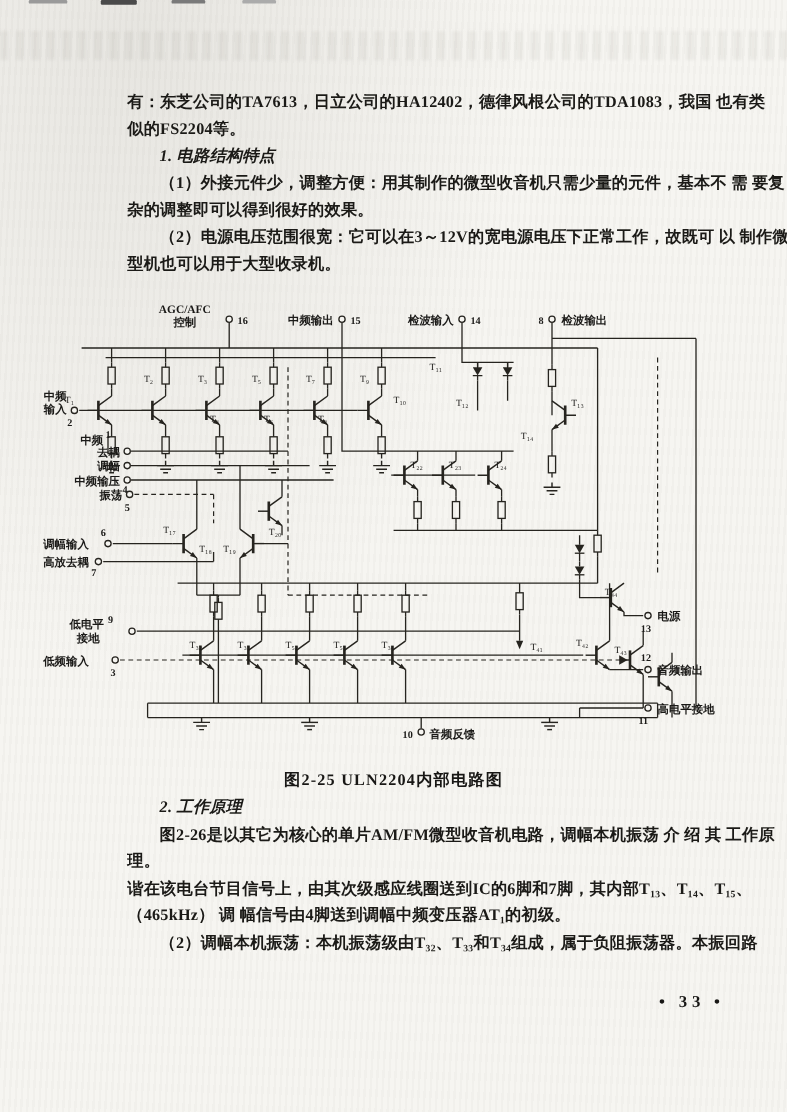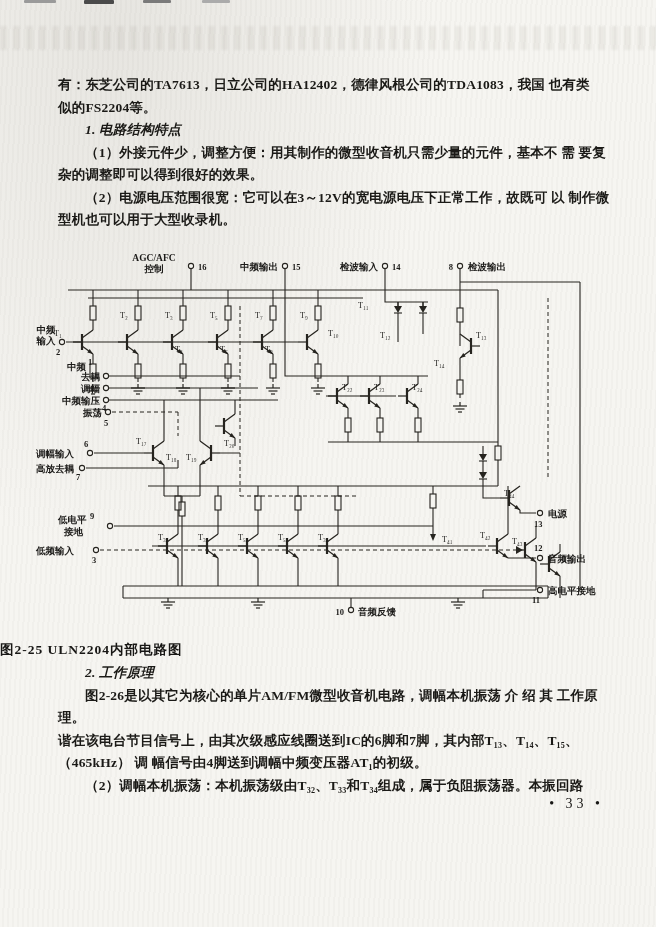--- a/index.html
+++ b/index.html
@@ -11,28 +11,28 @@
       #f6f5f1;
     font-family:"Liberation Serif","DejaVu Serif",serif;
     color:#181715;
   }
   .scan-dash{position:absolute;top:0;border-radius:1px;}
   .noise-band{position:absolute;left:0;top:26px;width:100%;height:24px;
     background:repeating-linear-gradient(90deg, rgba(140,135,125,.10) 0 7px, transparent 7px 13px);
     filter:blur(1.2px);}
   .tblock{position:absolute;left:58px;width:556px;}
   .tline{height:22.5px;line-height:22.5px;font-size:13.5px;font-weight:600;
-    white-space:pre;letter-spacing:.2px;color:#1b1a17;}
+    white-space:pre;letter-spacing:.2px;color:#1b1a17;margin-left:48px;}
   .indent{padding-left:27px;}
   .h-line{font-style:italic;}
   .fig{position:absolute;left:28px;top:246px;width:612px;height:396px;}
   .fig svg{width:612px;height:396px;}
-  .caption{position:absolute;left:0;top:641px;width:100%;text-align:left;
+  .caption{position:absolute;left:0;top:641px;width:100%;text-align:center;
     font-size:13.5px;font-weight:700;letter-spacing:1px;}
-  .pagenum{position:absolute;right:52px;top:796px;font-size:14px;font-weight:400;
+  .pagenum{position:absolute;right:52px;top:828px;font-size:14px;font-weight:700;
     letter-spacing:4px;filter:blur(.4px);}
   .watermark{position:absolute;right:14px;top:892px;font-size:15px;
     font-family:"Liberation Sans","DejaVu Sans",sans-serif;}
   .wm-cn{color:#b3a99e;}
   .wm-url{color:#ef7c55;font-weight:700;}
   svg text{font-family:"Liberation Serif","DejaVu Serif",serif;fill:#1b1a18;}
   svg .pinlab{font-size:9.5px;font-weight:700;}
   svg .pinnum{font-size:8.5px;font-weight:700;}
   svg .tlab{font-size:8px;}
 </style>

